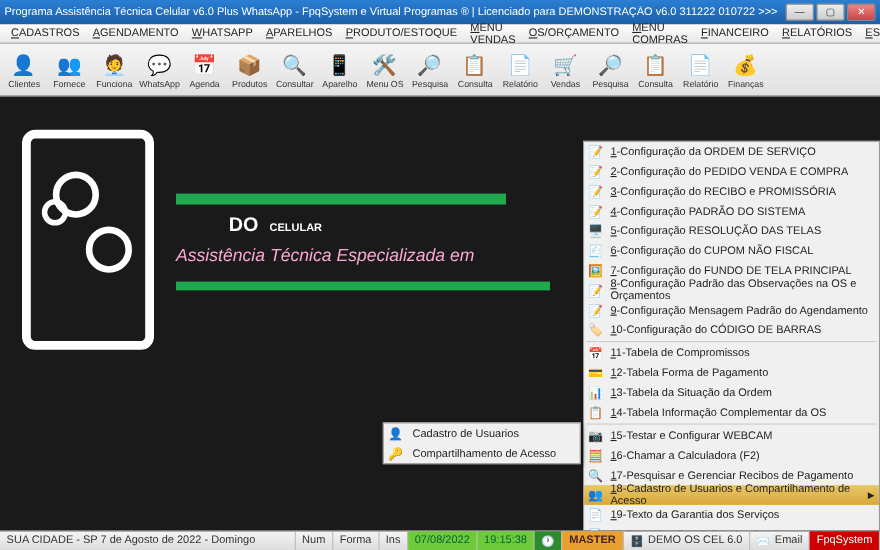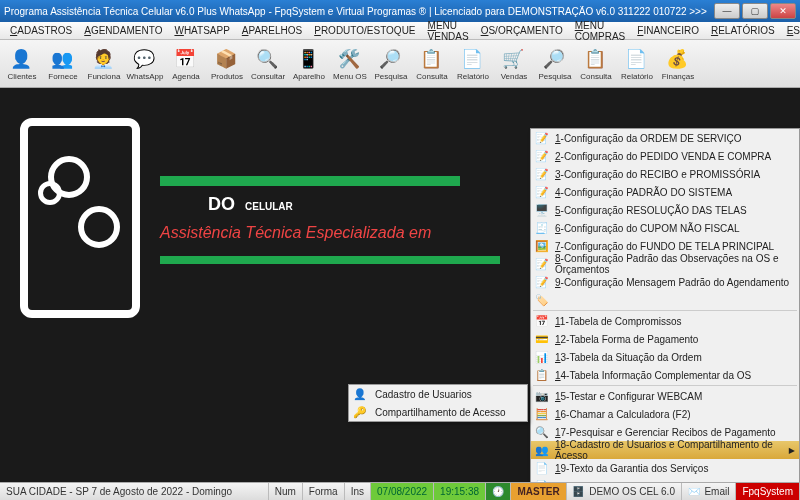--- a/index.html
+++ b/index.html
@@ -24,21 +24,21 @@
 .logo-area { position: absolute; left: 20px; top: 30px; display: flex; align-items: center; gap: 20px; }
 .phone-icon { width: 120px; height: 200px; border: 8px solid #fff; border-radius: 12px; position: relative; }
 .phone-icon::before { content: ''; position: absolute; top: 30px; left: 20px; width: 30px; height: 30px; border: 6px solid #fff; border-radius: 50%; }
 .phone-icon::after { content: ''; position: absolute; top: 80px; left: 50px; width: 30px; height: 30px; border: 6px solid #fff; border-radius: 50%; }
 .gear3 { position: absolute; top: 55px; left: 10px; width: 24px; height: 24px; border: 5px solid #fff; border-radius: 50%; }
 .logo-text { color: #fff; }
 .logo-line1 { font-size: 46px; font-weight: 900; letter-spacing: 2px; }
 .logo-bar { height: 10px; background: #1fa84e; margin: 4px 0; width: 300px; }
 .logo-line2 { font-size: 22px; font-weight: 700; margin-left: 48px; }
 .logo-line2 .do { font-size: 18px; margin-right: 10px; }
-.logo-sub { color: #ef4444; font-size: 16px; font-style: italic; margin-top: 8px; }
+.logo-sub { color: #f9a8d4; font-size: 16px; font-style: italic; margin-top: 8px; }
 .logo-bar2 { height: 8px; background: #1fa84e; margin-top: 14px; width: 340px; }
 
 .dropdown { position: absolute; top: 40px; right: 0; width: 270px; background: #f0f0f0; border: 1px solid #999; box-shadow: 2px 2px 4px rgba(0,0,0,.3); }
 .dd-item { height: 18px; display: flex; align-items: center; padding: 0 4px 0 24px; position: relative; cursor: pointer; font-size: 10px; color: #222; }
 .dd-item:hover, .dd-item.hover { background: linear-gradient(#e8c76a,#d9a83a); }
 .dd-item .dd-icon { position: absolute; left: 4px; width: 14px; height: 14px; font-size: 11px; display: flex; align-items: center; justify-content: center; }
 .dd-item .arrow { margin-left: auto; font-size: 8px; }
 .dd-sep { height: 1px; background: #ccc; margin: 1px 2px; }
 
 .submenu { position: absolute; left: 348px; top: 296px; width: 180px; background: #f0f0f0; border: 1px solid #999; box-shadow: 2px 2px 4px rgba(0,0,0,.3); z-index: 10; }
@@ -205,20 +205,21 @@
       <div class="dd-item">
         <span class="dd-icon">📝</span>
         <span><u>8</u>-Configuração Padrão das Observações na OS e Orçamentos</span>
       </div>
       <div class="dd-item">
         <span class="dd-icon">📝</span>
         <span><u>9</u>-Configuração Mensagem Padrão do Agendamento</span>
       </div>
       <div class="dd-item">
         <span class="dd-icon">🏷️</span>
+        <span><u>1</u>0-Configuração do CÓDIGO DE BARRAS</span>
       </div>
       <div class="dd-sep"></div>
       <div class="dd-item">
         <span class="dd-icon">📅</span>
         <span><u>1</u>1-Tabela de Compromissos</span>
       </div>
       <div class="dd-item">
         <span class="dd-icon">💳</span>
         <span><u>1</u>2-Tabela Forma de Pagamento</span>
       </div>

